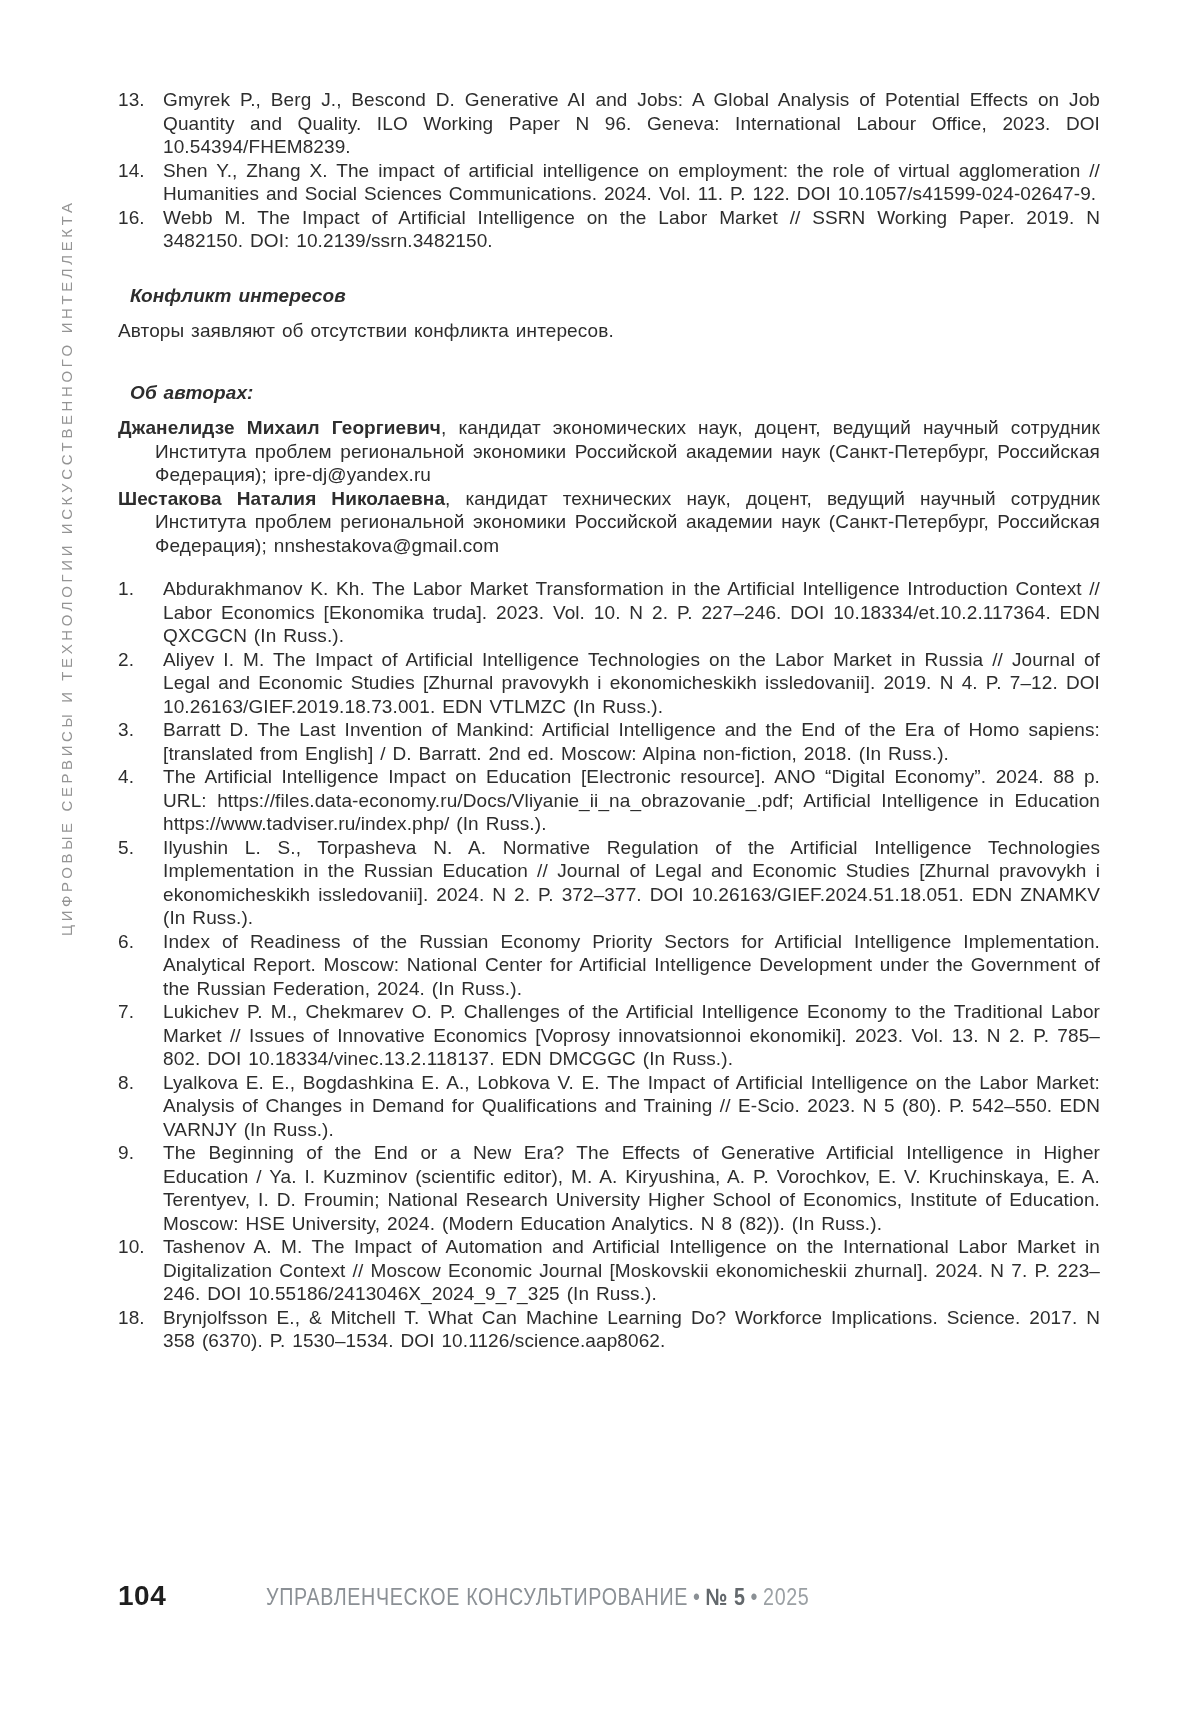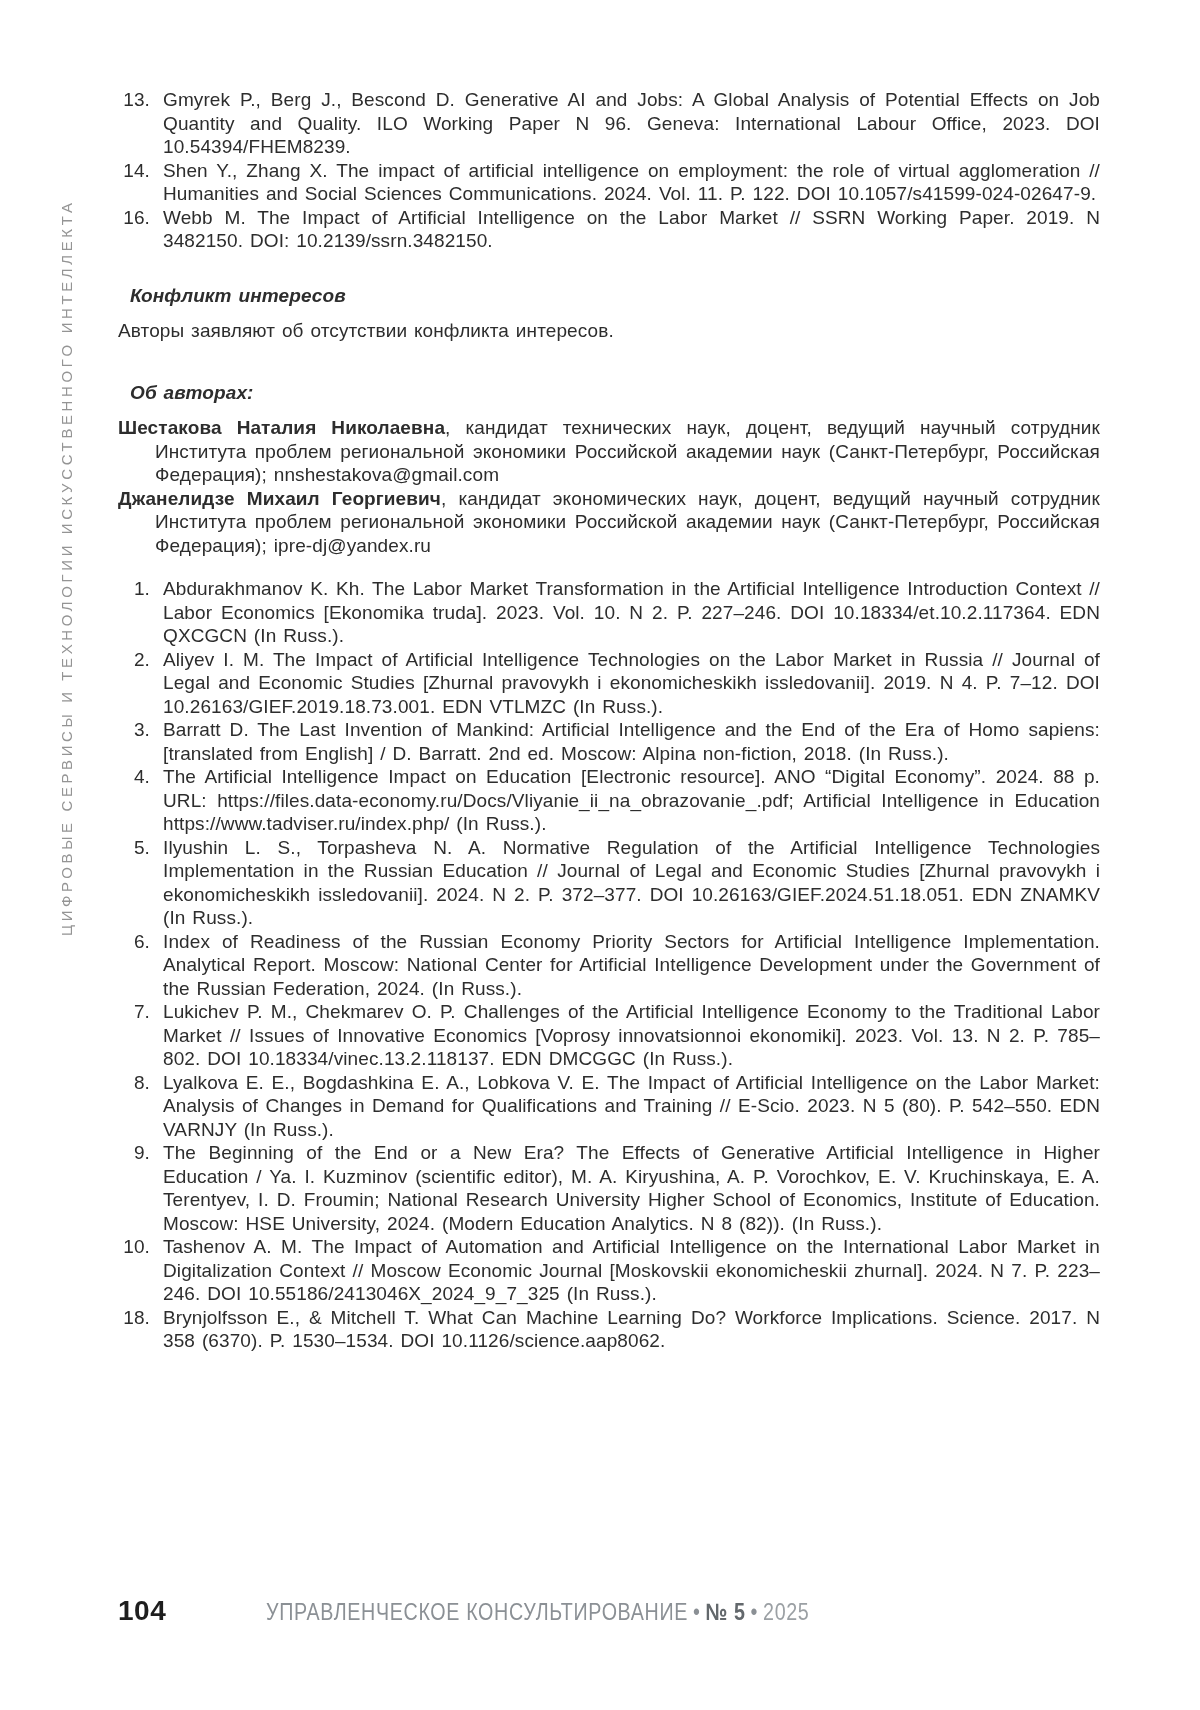--- a/index.html
+++ b/index.html
@@ -31,21 +31,21 @@
     left:118px; top:88px;
     width:982px;
     font-size:19px;
     line-height:23.5px;
     word-spacing:1.5px;
     letter-spacing:0.1px;
   }
 
   ol.ref-list { list-style:none; margin:0; padding:0; }
   .ref-item { display:flex; }
-  .ref-num  { flex:0 0 32px; text-align:right; }
+  .ref-num  { flex:0 0 32px; text-align:left; }
   .ref-body { flex:1; margin-left:13px; text-align:justify; }
 
   .section-heading {
     font-weight:bold; font-style:italic;
     font-size:19px; margin:12px;
   }
   .conflict-section { margin-top:31px; }
   .conflict-body { margin:0; text-align:justify; }
 
   .about-section { margin-top:38px; }
@@ -63,21 +63,20 @@
     margin:0 0 17px 0;
     letter-spacing:0.2px;
     color:#222222;
   }
 
   .footer {
     position:absolute;
     left:118px; top:1580px;
     display:flex;
     align-items:baseline;
-    margin-top:15px;
   }
   .page-num {
     font-size:28px;
     font-weight:bold;
     color:#1e1e1e;
     letter-spacing:0.5px;
   }
   .journal-line {
     margin-left:100px;
     font-size:24px;
@@ -113,22 +112,22 @@
     </li>
   </ol>
 
   <section class="conflict-section">
     <h3 class="section-heading">Конфликт интересов</h3>
     <p class="conflict-body">Авторы заявляют об отсутствии конфликта интересов.</p>
   </section>
 
   <section class="about-section">
     <h3 class="section-heading">Об авторах:</h3>
+    <p class="author-entry"><span class="author-name">Джанелидзе Михаил Георгиевич</span><span>, кандидат экономических наук, доцент, ведущий научный сотрудник Института проблем региональной экономики Российской академии наук (Санкт-Петербург, Российская Федерация); ipre-dj@yandex.ru</span></p>
     <p class="author-entry"><span class="author-name">Шестакова Наталия Николаевна</span><span>, кандидат технических наук, доцент, ведущий научный сотрудник Института проблем региональной экономики Российской академии наук (Санкт-Петербург, Российская Федерация); nnshestakova@gmail.com</span></p>
-    <p class="author-entry"><span class="author-name">Джанелидзе Михаил Георгиевич</span><span>, кандидат экономических наук, доцент, ведущий научный сотрудник Института проблем региональной экономики Российской академии наук (Санкт-Петербург, Российская Федерация); ipre-dj@yandex.ru</span></p>
   </section>
 
   <section class="references-section">
     <ol class="ref-list">
       <li class="ref-item">
         <span class="ref-num">1.</span>
         <span class="ref-body">Abdurakhmanov K. Kh. The Labor Market Transformation in the Artificial Intelligence Introduction Context // Labor Economics [Ekonomika truda]. 2023. Vol. 10. N 2. P. 227–246. DOI 10.18334/et.10.2.117364. EDN QXCGCN (In Russ.).</span>
       </li>
       <li class="ref-item">
         <span class="ref-num">2.</span>

